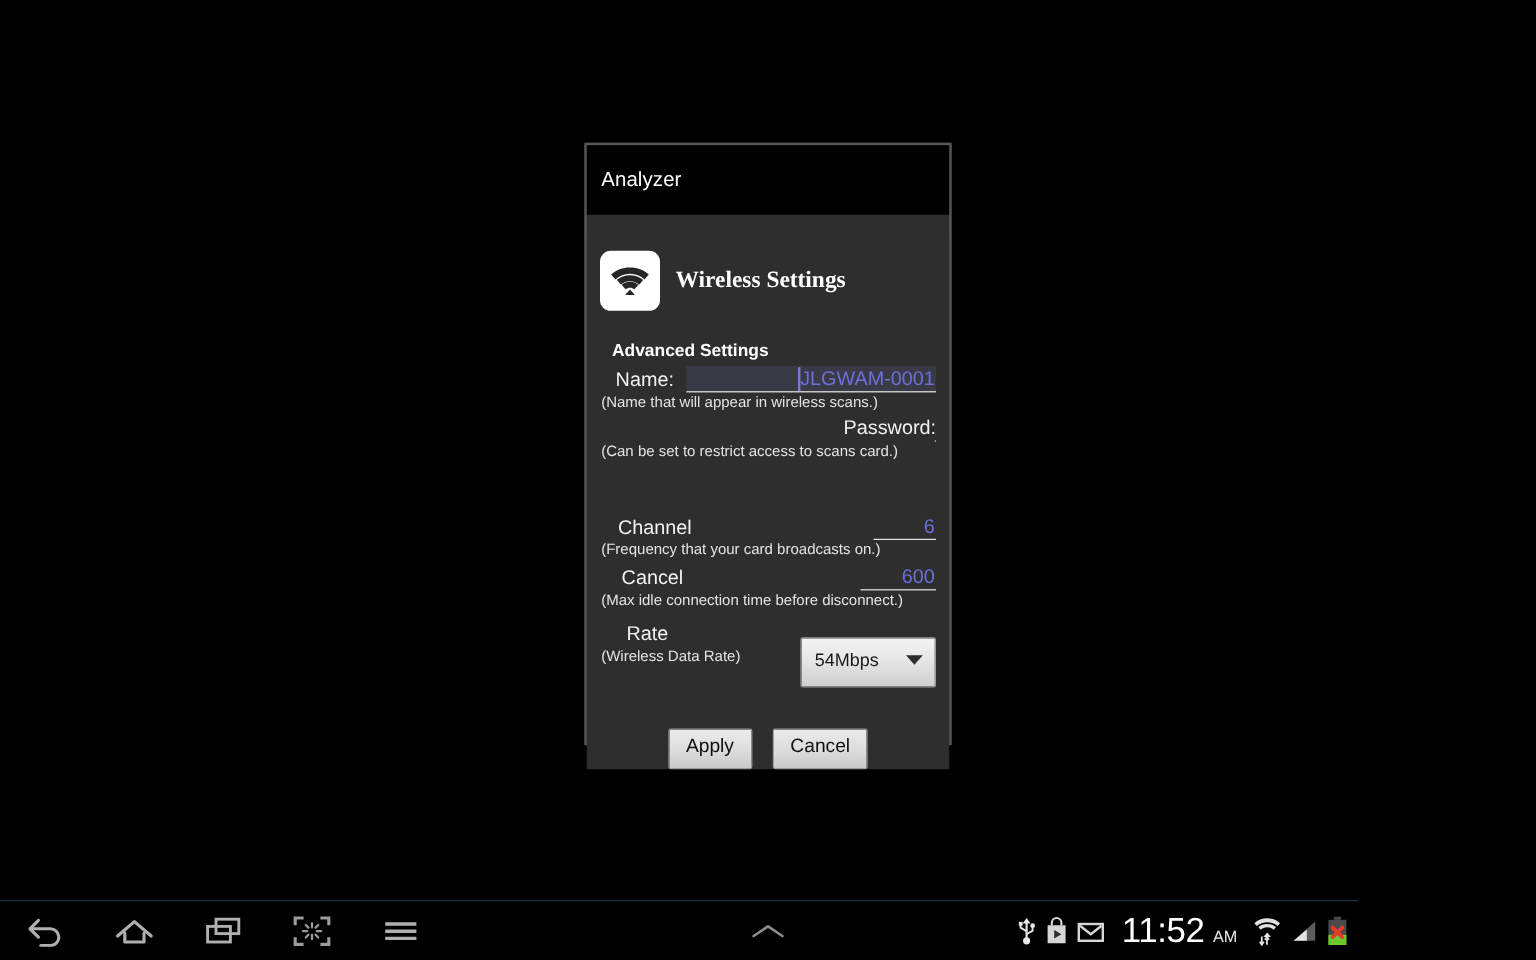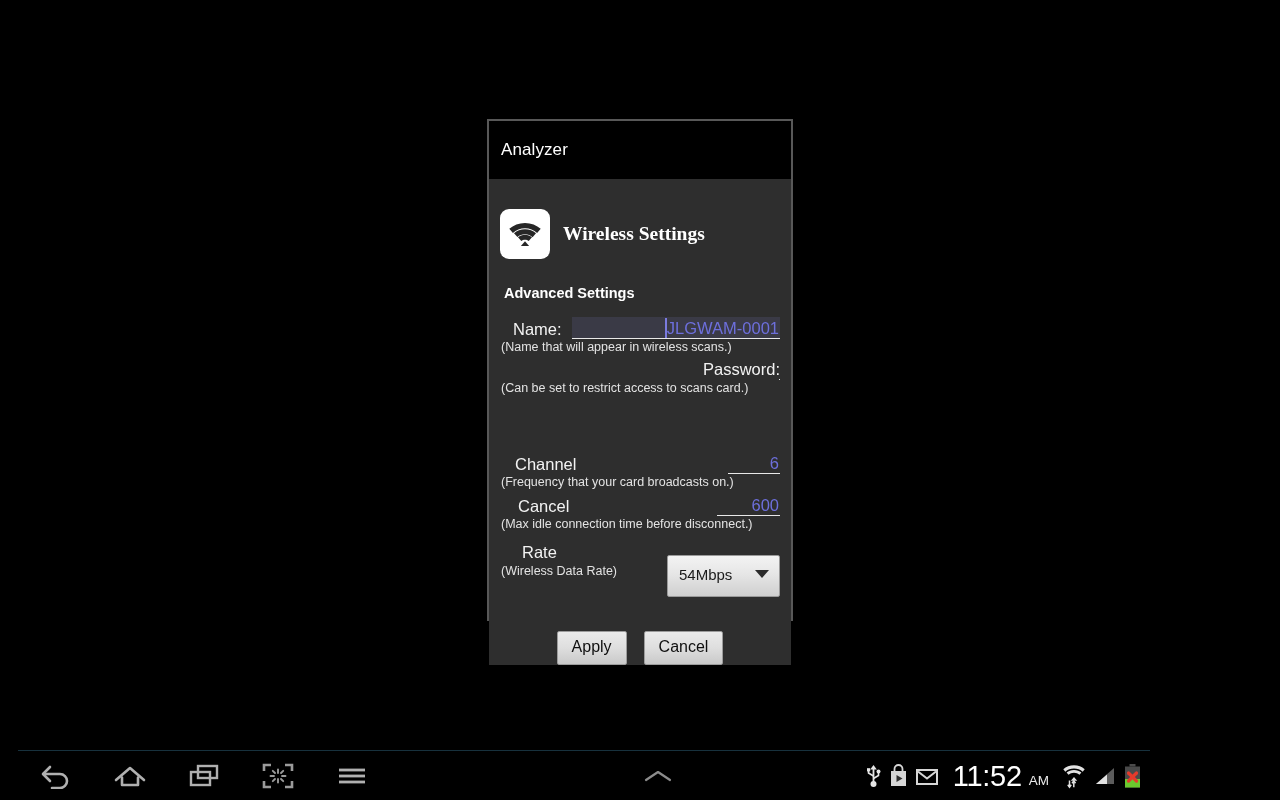--- a/index.html
+++ b/index.html
@@ -68,28 +68,28 @@
     font-weight: bold;
     margin-left: 13px;
     font-family: Liberation Serif, serif;
   }
 
   .section-title {
     color: #ffffff;
     font-size: 14.5px;
     font-weight: bold;
     margin-top: 26px;
-    margin-left: 4px;
+    margin-left: 10px;
   }
 
   
   .field-row {
     display: flex;
     align-items: flex-end;
-    margin-top: 16px;
+    margin-top: 4px;
   }
   .field-label {
     color: #f2f2f2;
     font-size: 16.5px;
     white-space: nowrap;
     line-height: 20px;
   }
   .field-wrap {
     flex: 1;
     border-bottom: 1.5px solid #e8e8e8;
@@ -185,21 +185,21 @@
     font-size: 16px;
     padding: 6px 14px 8px 14px;
     min-width: 62px;
     text-align: center;
     cursor: default;
   }
 
   
   #navbar {
     position: absolute;
-    left: 18px; bottom: 0;
+    left: 0; bottom: 0;
     width: 1132px; height: 50px;
     background: #000000;
     border-top: 1px solid #17313d;
   }
   .nav-icons {
     position: absolute;
     left: 14px; top: 0;
     height: 50px;
     display: flex;
     align-items: center;

